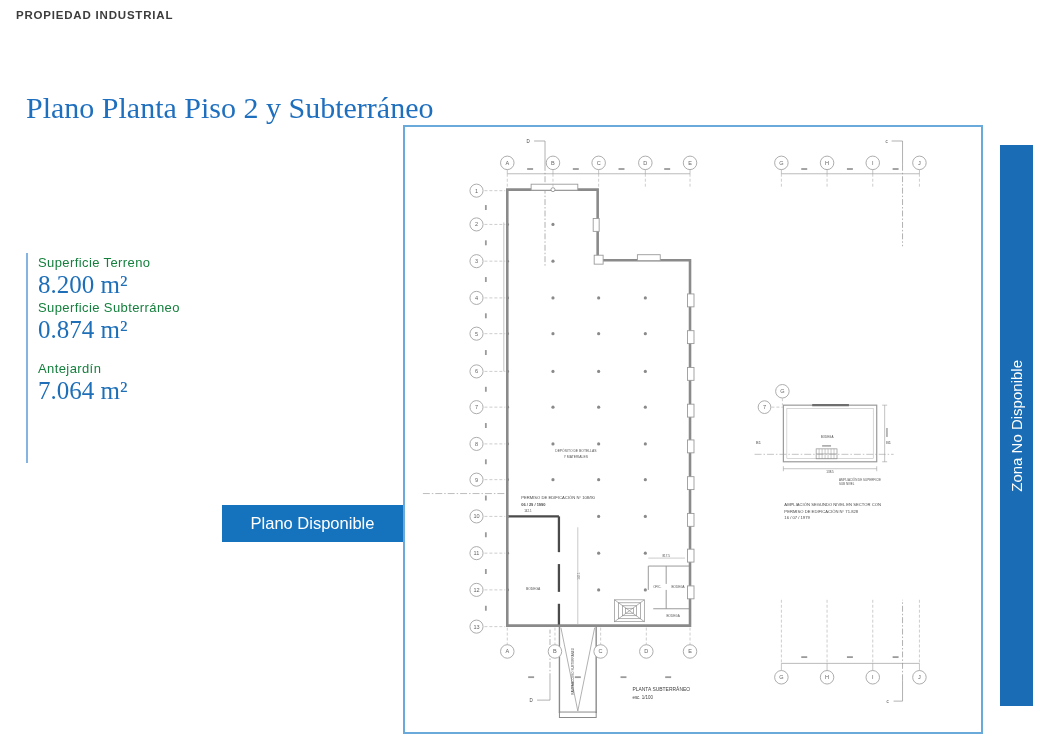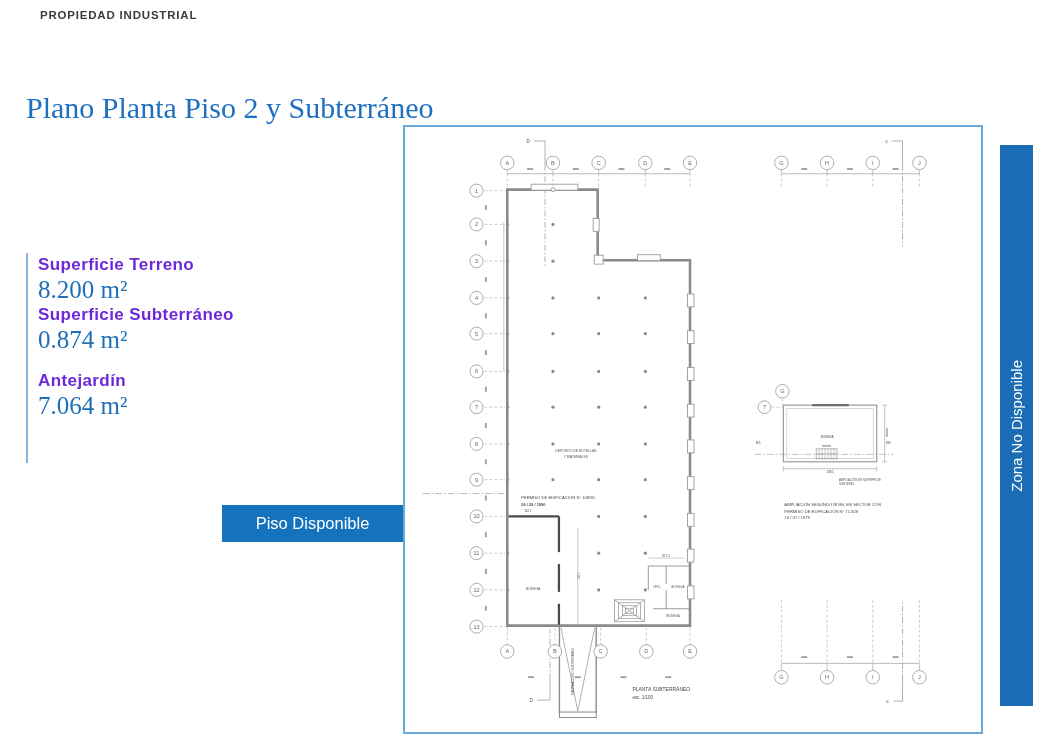--- a/index.html
+++ b/index.html
@@ -1,24 +1,24 @@
 <!DOCTYPE html>
 <html><head>
 <meta charset="utf-8">
 <style>
   html,body{margin:0;padding:0;background:#ffffff;}
   #canvas{position:relative;width:1059px;height:743px;background:#fff;overflow:hidden;
           font-family:"Liberation Sans",sans-serif;}
-  .kicker{position:absolute;left:40px;top:9px;font-size:11.5px;font-weight:700;
+  .kicker{position:absolute;left:16px;top:9px;font-size:11.5px;font-weight:700;
           letter-spacing:.8px;color:#3c3c3c;}
   .title{position:absolute;left:26px;top:48px;font-family:"Liberation Serif",serif;
          font-size:30px;font-weight:400;color:#1f6fbf;margin-top:43px;}
   .stats{position:absolute;left:38px;top:255px;width:230px;}
   .stats-line{position:absolute;left:26px;top:253px;width:2px;height:210px;background:#85b4e0;}
-  .stat-label{font-size:17px;font-weight:700;color:#6d28d9;letter-spacing:.4px;}
+  .stat-label{font-size:13px;font-weight:400;color:#15803d;letter-spacing:.4px;}
   .stat-value{font-family:"Liberation Serif",serif;font-size:25px;color:#1e6fb8;line-height:30px;}
   .sl2{} .sl3{margin-top:16px;}
   .sv{}
   .zona-disp{position:absolute;left:222px;top:505px;width:181px;height:37px;background:#1573be;
              color:#fff;display:flex;align-items:center;justify-content:center;font-size:16.5px;}
   .plan-box{position:absolute;left:403px;top:125px;width:580px;height:609px;background:#fff;
             border:2px solid #69aada;box-sizing:border-box;}
   .plan-box svg{display:block;width:100%;height:100%;}
   .zona-nodisp{position:absolute;left:1000px;top:145px;width:33px;height:561px;background:#1a6cb4;
                color:#fff;display:flex;align-items:center;justify-content:center;}
@@ -40,21 +40,21 @@
   <div class="stats">
     <div class="stat-label">Superficie Terreno</div>
     <div class="stat-value sv">8.200 m²</div>
     <div class="stat-label sl2">Superficie Subterráneo</div>
     <div class="stat-value sv">0.874 m²</div>
     <div class="stat-label sl3">Antejardín</div>
     <div class="stat-value sv">7.064 m²</div>
   </div>
 
   <div class="zona-disp">
-    <span>Piso Disponible</span>
+    <span>Plano Disponible</span>
   </div>
 
   <div class="plan-box">
     <svg id="plan" viewBox="0 0 580 609" xmlns="http://www.w3.org/2000/svg">
 
       <g stroke="#9d9d9d" stroke-width="0.7">
         <line x1="103" y1="47" x2="287" y2="47"></line>
         <line x1="379" y1="47" x2="518" y2="47"></line>
         <line x1="379" y1="540" x2="518" y2="540"></line>
       </g>

